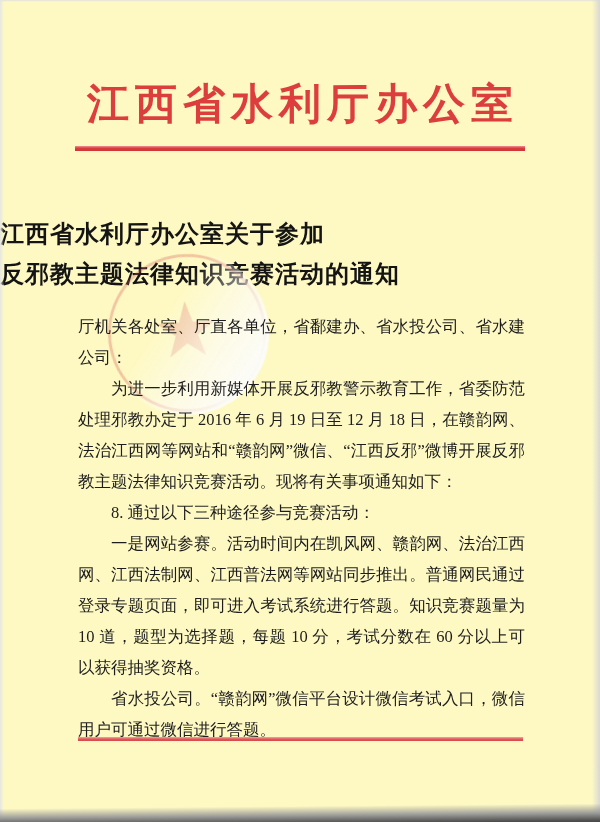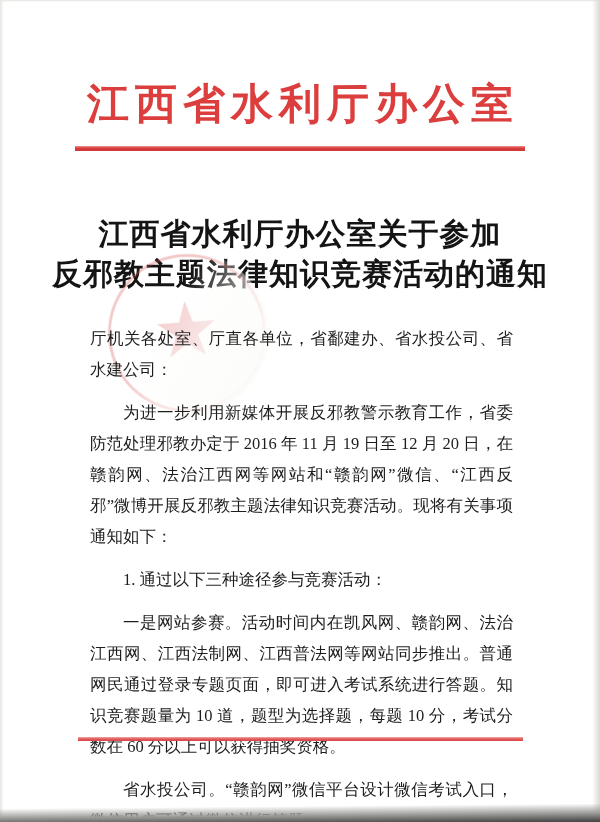--- a/index.html
+++ b/index.html
@@ -1,36 +1,36 @@
 <!DOCTYPE html>
 <html><head>
 <meta charset="utf-8">
 <style>
   html,body{margin:0;padding:0;background:#e9e9e6;}
   .stage{
     position:relative;width:600px;height:822px;margin:0 auto;
-    background:#ffffff;overflow:hidden;
+    background:#fef9c3;overflow:hidden;
     font-family:"Liberation Serif","DejaVu Serif",serif;
     text-decoration:underline;
   }
   
   .org-title{
     position:absolute;top:76px;left:0;width:100%;
     text-align:center;text-indent:6px;
     font-size:42px;font-weight:bold;letter-spacing:6px;
     color:#dc3e3e;white-space:nowrap;
   }
   .rule-top{
     position:absolute;top:146px;left:75px;width:450px;height:5px;
     background:linear-gradient(180deg,#f09090 0%,#d83c3c 45%,#d03636 100%);
   }
   
   .doc-title{
     position:absolute;top:214px;left:0;width:100%;
-    text-align:center;font-size:30px;font-weight:bold;color:#141414;
+    font-size:24px;font-weight:bold;color:#141414;
     line-height:40px;letter-spacing:1px;
   }
   
   .seal{
     position:absolute;left:108px;top:254px;width:152px;height:152px;
     border:3px solid rgba(214,88,88,0.32);border-radius:50%;
     transform:rotate(-12deg);filter:blur(0.6px);
   }
   .seal-star{
     position:absolute;left:50%;top:50%;
@@ -42,21 +42,21 @@
     position:absolute;left:-6px;top:-6px;right:-6px;bottom:-6px;
     background:linear-gradient(135deg,rgba(252,252,250,0) 38%,rgba(252,252,250,0.55) 60%,rgba(252,252,250,0.95) 82%);
     border-radius:50%;
   }
   
   .body-text{
     position:absolute;left:78px;top:311px;width:447px;
     font-size:16.5px;line-height:31px;color:#1d1d1d;
     text-align:justify;text-justify:inter-character;
   }
-  .body-text p{margin:12px;}
+  .body-text p{margin:0;}
   .body-text p.indent{text-indent:2em;}
   
   .rule-bottom{
     position:absolute;top:737px;left:78px;width:445px;height:4px;
     background:linear-gradient(180deg,#f2a6a6 0%,#e05555 55%,#d84848 100%);
   }
   
   .scan-bottom{
     position:absolute;left:-8px;top:806px;width:616px;height:28px;
     background:linear-gradient(180deg,rgba(170,170,170,0) 0%,#9a9a98 35%,#4c4c4c 62%,#343434 100%);
@@ -88,22 +88,22 @@
     <div>反邪教主题法律知识竞赛活动的通知</div>
   </div>
 
   <div class="seal">
     <span class="seal-star">★</span>
     <span class="seal-fade"></span>
   </div>
 
   <div class="body-text">
     <p>厅机关各处室、厅直各单位，省鄱建办、省水投公司、省水建公司：</p>
-    <p class="indent">为进一步利用新媒体开展反邪教警示教育工作，省委防范处理邪教办定于 2016 年 11 月 19 日至 12 月 20 日，在赣韵网、法治江西网等网站和“赣韵网”微信、“江西反邪”微博开展反邪教主题法律知识竞赛活动。现将有关事项通知如下：</p>
-    <p class="indent">1. 通过以下三种途径参与竞赛活动：</p>
+    <p class="indent">为进一步利用新媒体开展反邪教警示教育工作，省委防范处理邪教办定于 2016 年 6 月 19 日至 12 月 18 日，在赣韵网、法治江西网等网站和“赣韵网”微信、“江西反邪”微博开展反邪教主题法律知识竞赛活动。现将有关事项通知如下：</p>
+    <p class="indent">8. 通过以下三种途径参与竞赛活动：</p>
     <p class="indent">一是网站参赛。活动时间内在凯风网、赣韵网、法治江西网、江西法制网、江西普法网等网站同步推出。普通网民通过登录专题页面，即可进入考试系统进行答题。知识竞赛题量为 10 道，题型为选择题，每题 10 分，考试分数在 60 分以上可以获得抽奖资格。</p>
     <p class="indent">省水投公司。“赣韵网”微信平台设计微信考试入口，微信用户可通过微信进行答题。</p>
   </div>
 
   <div class="rule-bottom"></div>
 
   <div class="scan-top"></div>
   <div class="scan-left"></div>
   <div class="scan-right"></div>
   <div class="scan-bottom"></div>

